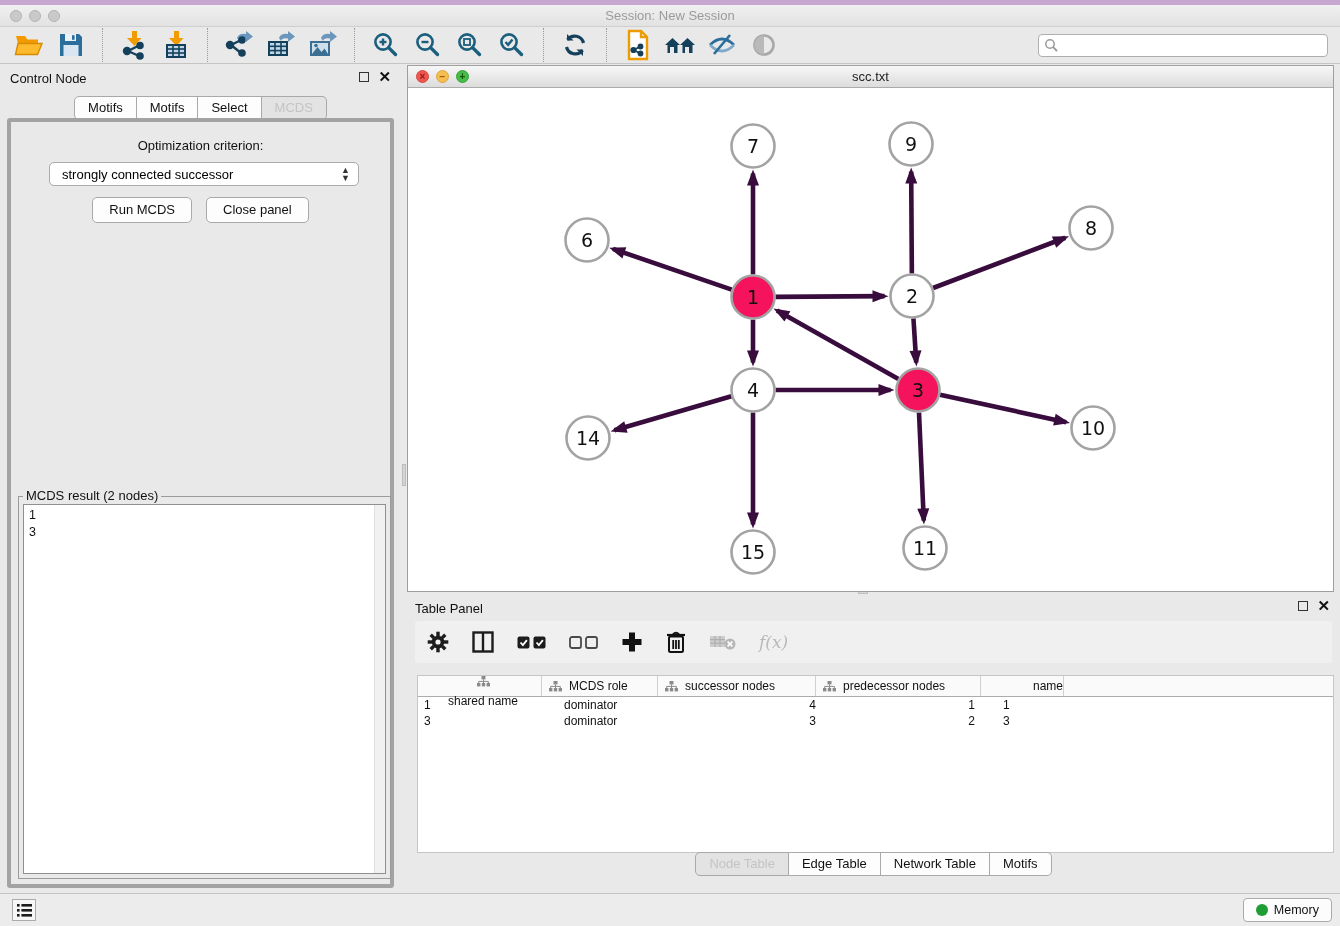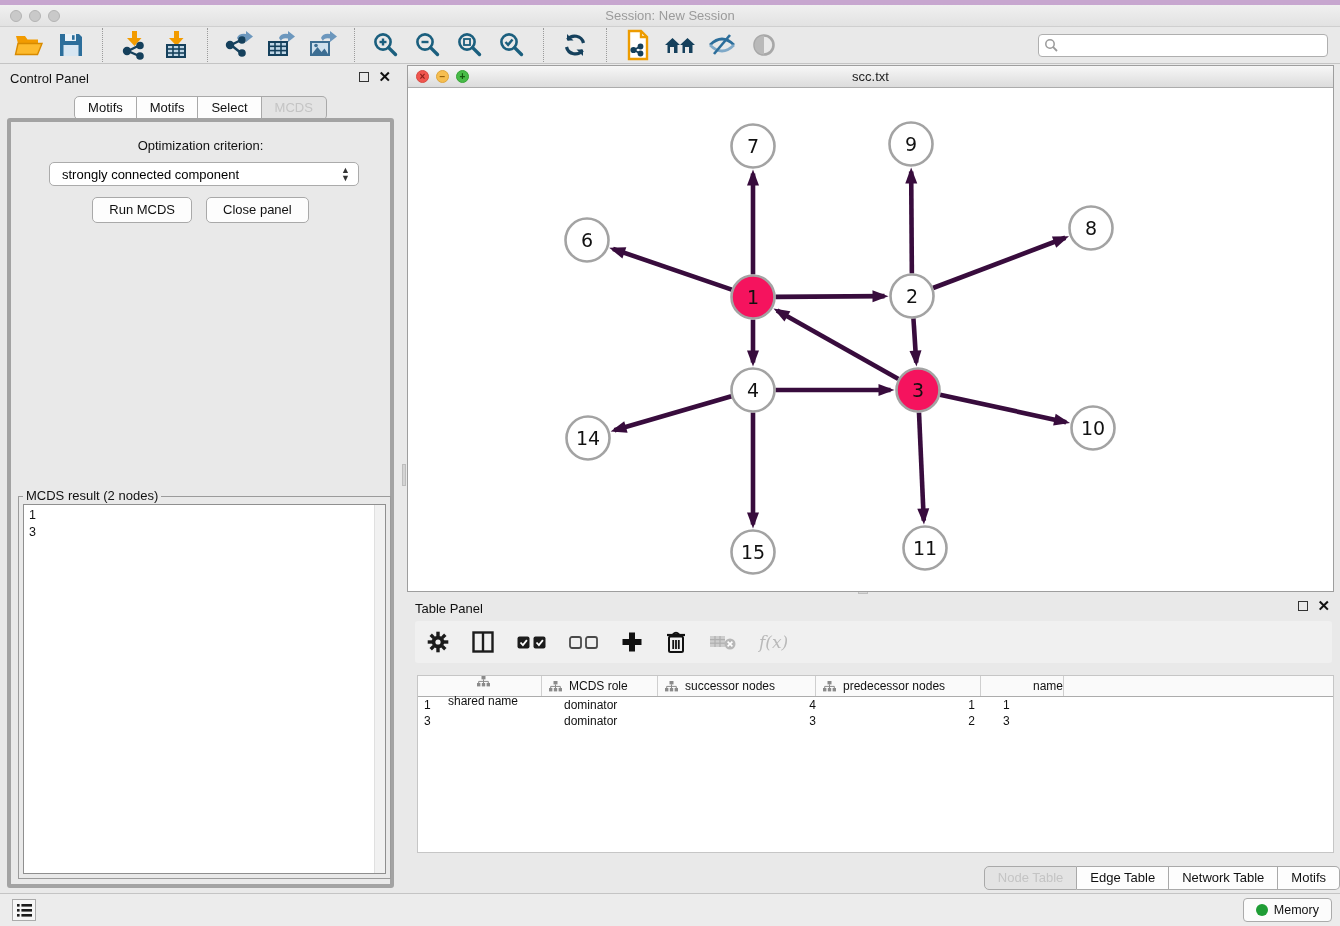--- a/index.html
+++ b/index.html
@@ -69,21 +69,21 @@
   .tpi { display:flex; align-items:center; justify-content:center; }
   #fx-label { font-family:"DejaVu Serif", serif; font-style:italic; font-size:17px; color:#B9B9B9; }
   #node-table { position:absolute; left:10px; top:80px; right:6px; height:178px; background:#fff; border:1px solid #C6C6C6; overflow:hidden; }
   #nt-header { display:flex; height:21px; border-bottom:1px solid #ACACAC; background:#FAFAFA; }
   .hcell { display:flex; align-items:center; border-right:1px solid #CFCFCF; font-size:12px; color:#111; padding-left:7px; gap:7px; }
   .hcell.center { justify-content:flex-end; padding-left:0; }
   .c0w{width:124px;flex-direction:column;} .c1w{width:116px;} .c2w{width:158px;} .c3w{width:165px;} .c4w{width:83px;}
   .trow { display:flex; height:16px; font-size:12px; color:#111; }
   .tcell { padding:1px 6px 0; }
   .tcell.c0{width:140px;} .tcell.c1{width:116px;} .tcell.c2{width:158px; text-align:right; padding-right:16px;} .tcell.c3{width:165px; text-align:right; padding-right:22px;} .tcell.c4{width:83px;}
-  #tp-tabs { position:absolute; left:0; bottom:0; width:100%; display:flex; justify-content:flex-end;margin-top:36px; }
+  #tp-tabs { position:absolute; left:0; bottom:14px; width:100%; display:flex; justify-content:center;margin-top:36px; }
 
   
   #statusbar { left:0; top:893px; width:1340px; height:33px; background:#ECECEC; border-top:1px solid #C4C4C4; }
   #list-btn { position:absolute; left:12px; top:5px; width:24px; height:22px; background:#F6F6F6; border:1px solid #ABABAB; display:flex; align-items:center; justify-content:center; }
   #memory-btn { position:absolute; right:8px; top:4px; height:24px; background:#FCFCFC; border:1px solid #ABABAB; border-radius:4px; display:flex; align-items:center; gap:6px; padding:0 12px; font-size:12.5px; color:#111; }
   #memory-dot { width:12px; height:12px; border-radius:50%; background:#1F9D35; }
 
   .tree-ico { flex:0 0 auto; }
 </style>
 </head>
@@ -252,38 +252,38 @@
       <svg id="search-glass" width="15" height="15" viewBox="0 0 15 15">
           <circle cx="6" cy="6" r="4.2" fill="none" stroke="#9A9A9A" stroke-width="1.5"></circle>
           <line x1="9.2" y1="9.2" x2="13" y2="13" stroke="#9A9A9A" stroke-width="1.8"></line>
         </svg>
       <input id="search-input" type="text" placeholder="" style="">
     </div>
   </div>
 
   <div id="control-panel" class="abs">
     <div id="cp-header">
-      <span id="cp-title">Control Panel</span>
+      <span id="cp-title">Control Node</span>
       <span class="panel-ctrls">
         <span class="float-ico"></span>
         <span class="close-ico">✕</span>
       </span>
     </div>
     <div id="cp-tabs">
       <div class="seg">
         <button class="tab">Motifs</button>
         <button class="tab">Motifs</button>
         <button class="tab">Select</button>
         <button class="tab active">MCDS</button>
       </div>
     </div>
     <div id="cp-body">
       <div id="opt-label">Optimization criterion:</div>
       <div id="criterion-select">
-        <span>strongly connected component</span>
+        <span>strongly connected successor</span>
         <span class="stepper">
             <span>▲</span>
             <span>▼</span>
           </span>
       </div>
       <div id="cp-buttons">
         <button class="btn">Run MCDS</button>
         <button class="btn">Close panel</button>
       </div>
       <div id="mcds-fieldset">

